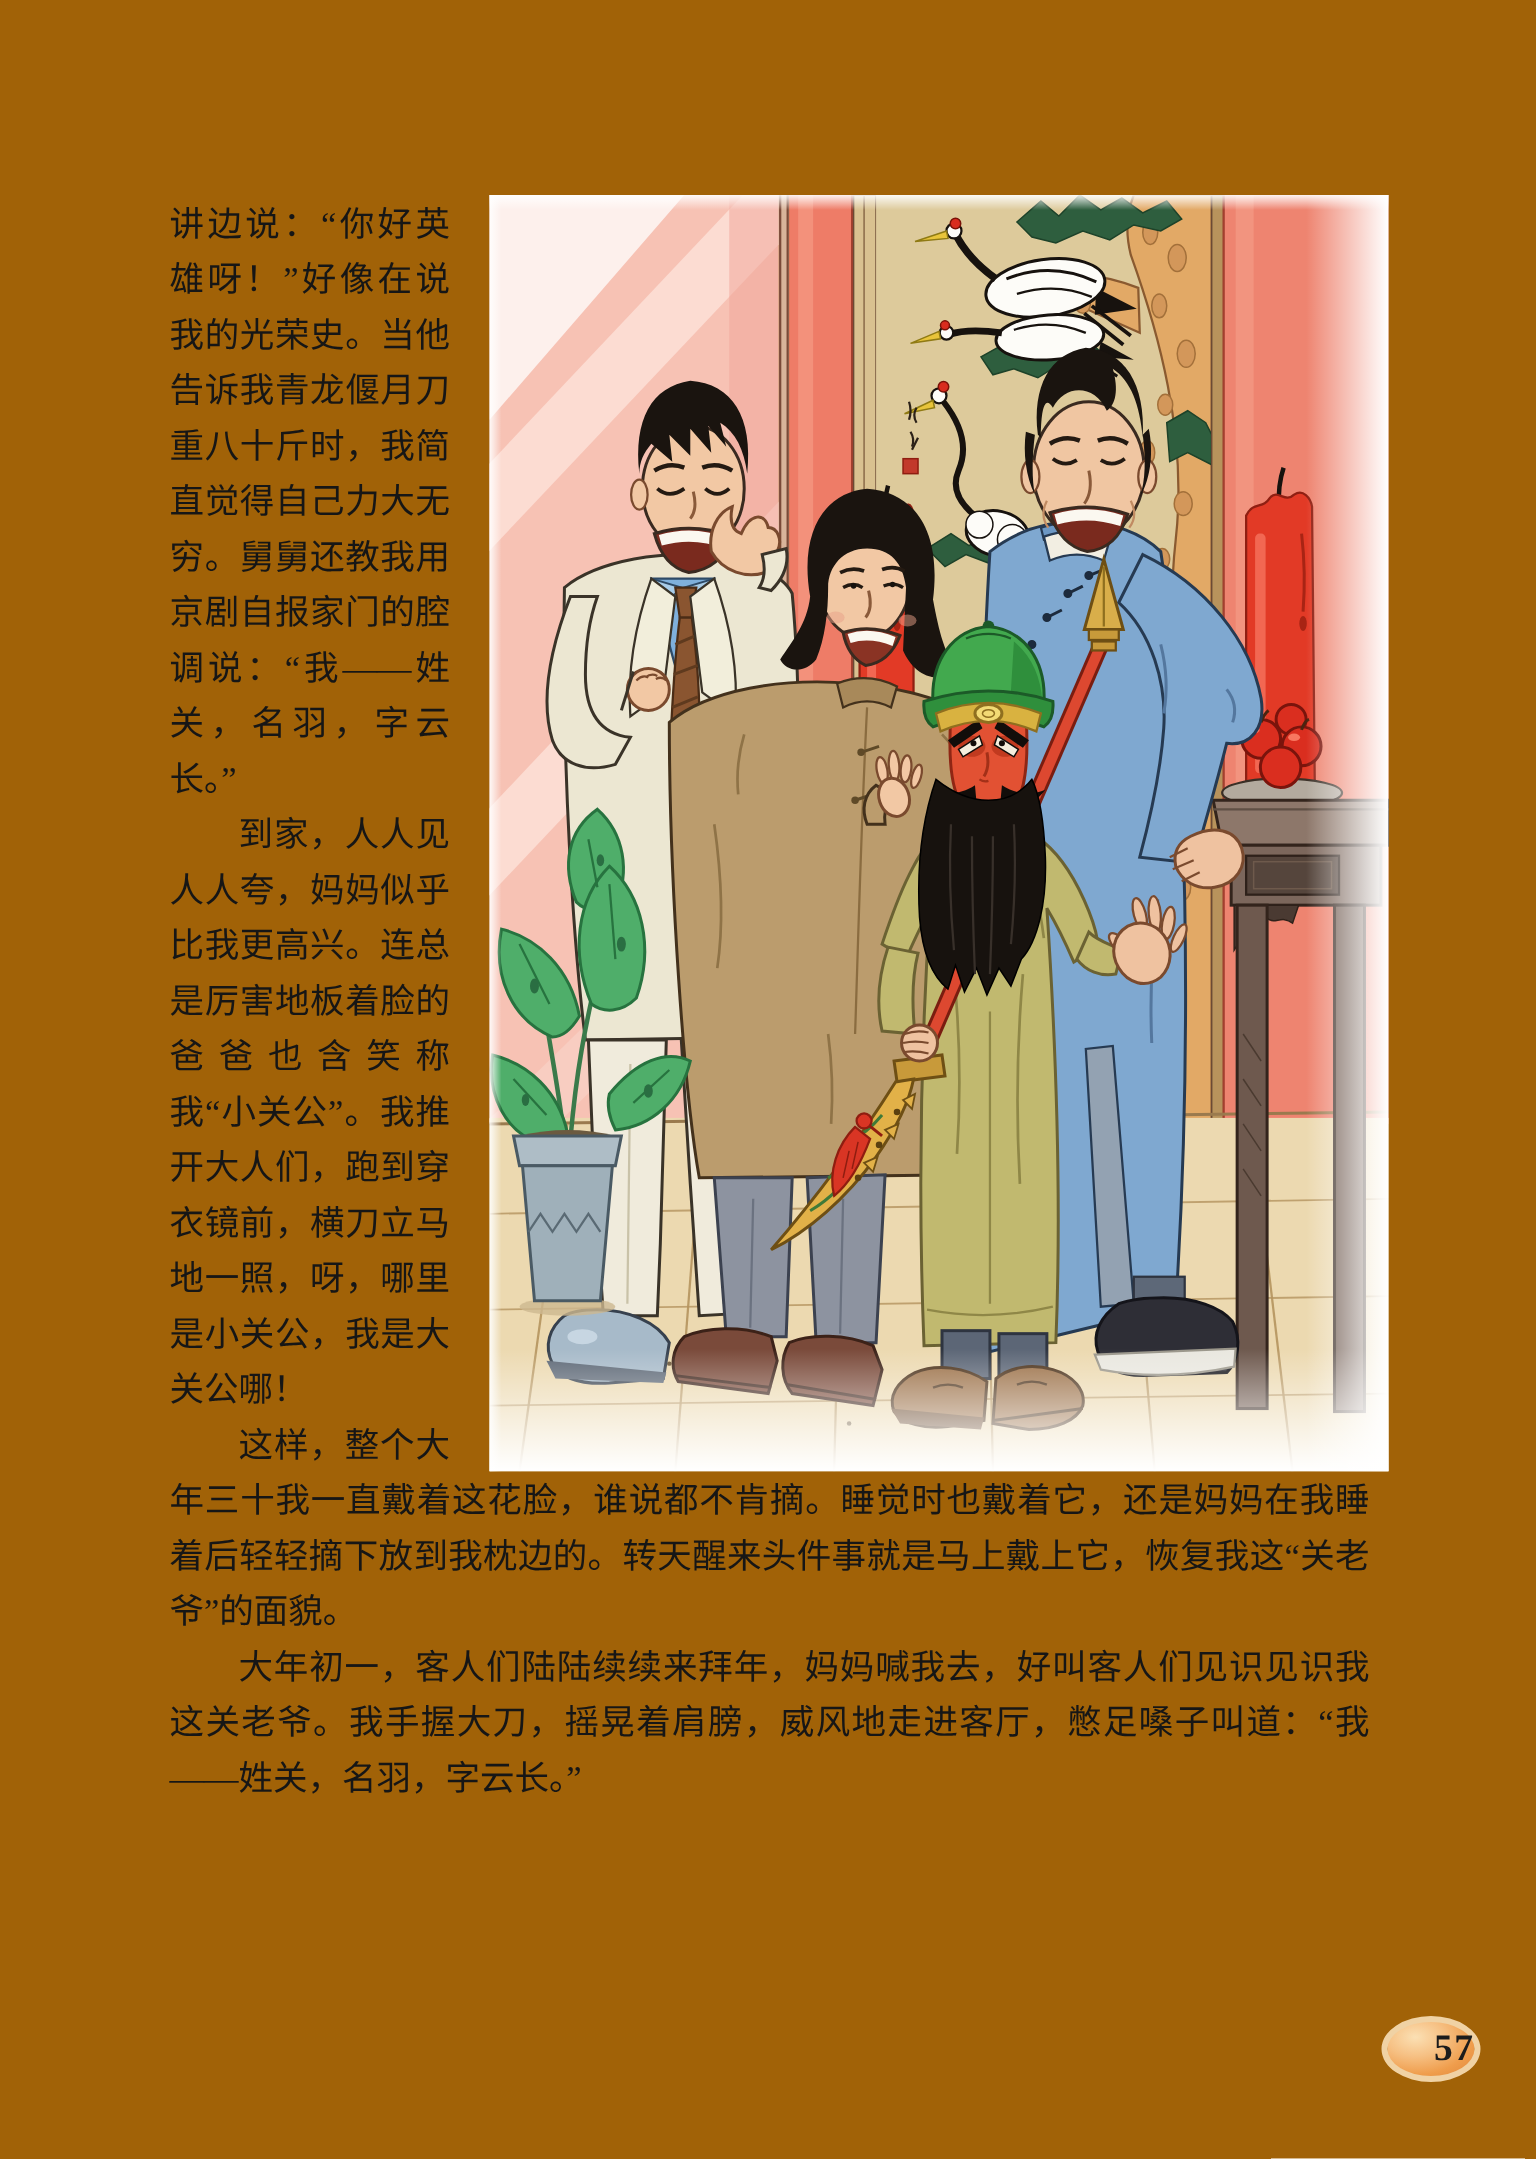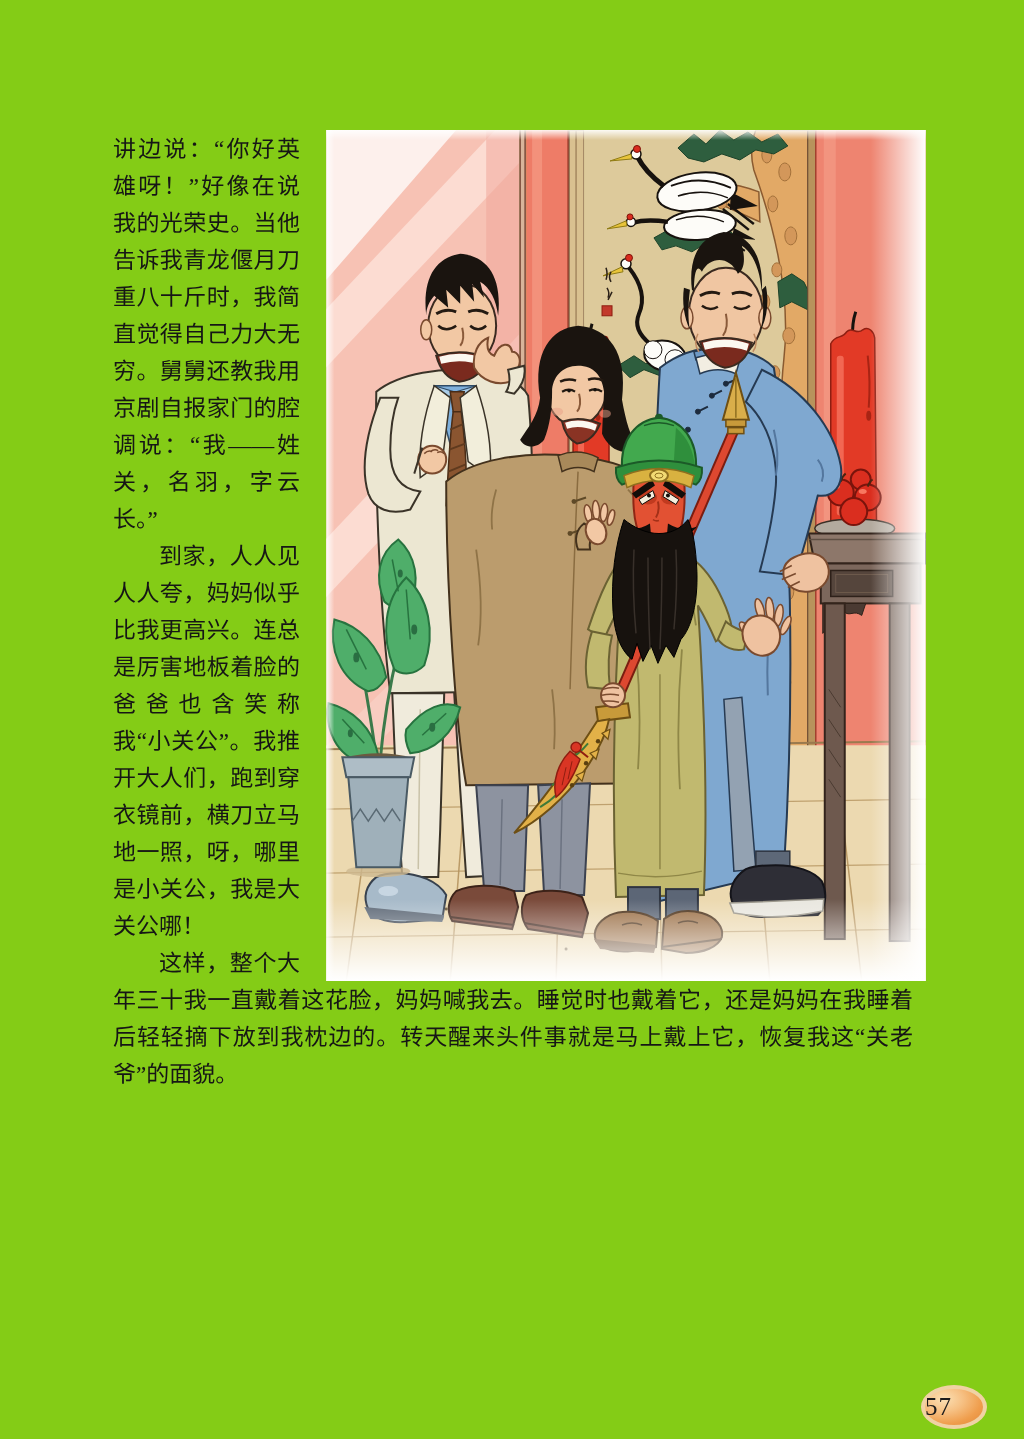--- a/index.html
+++ b/index.html
@@ -1,38 +1,38 @@
 <!DOCTYPE html>
 <html lang="zh-CN"><head>
 <meta charset="utf-8">
 <style>
   html,body{margin:0;padding:0;background:#ffffff;}
   .page{
-    position:relative;width:1024px;height:1439px;background:#84cc16;overflow:hidden;
+    position:relative;width:1024px;height:1439px;background:#a16207;overflow:hidden;
     font-family:"Liberation Serif","DejaVu Serif",serif;
   }
   .content{
     position:absolute;left:113px;top:131px;width:800px;
     color:#161616;font-size:23px;line-height:37px;
     text-align:justify;text-justify:inter-character;line-break:strict;
   }
   .para{margin:0;}
   .para.indent{text-indent:2em;}
   .illustration-float{
     float:right;width:600px;height:851px;
     margin:-1px -13px 0 26px;
   }
   .illustration-float svg{display:block;width:600px;height:851px;}
   .page-badge{
-    position:absolute;left:921px;top:1385px;width:66px;height:44px;
+    position:absolute;left:921px;top:1344px;width:66px;height:44px;
     border-radius:50%;
     border:4px solid #f0d2a4;
     box-sizing:border-box;
     background:radial-gradient(ellipse at 32% 28%, #fbe0b4 0%, #f6c083 35%, #ef9d4c 68%, #e0873a 100%);
-    display:flex;align-items:center;justify-content:flex-start;
+    display:flex;align-items:center;justify-content:flex-end;font-weight:bold;
   }
   .page-badge span{
     font-family:"Liberation Serif","DejaVu Serif",serif;
     font-size:25px;color:#1c1c1c;letter-spacing:1px;
   }
 </style>
 </head>
 <body>
 
 <div class="page">
@@ -537,20 +537,21 @@
 
         <rect x="0" y="770" width="600" height="82" fill="url(#fadeB)"></rect>
         <rect x="545" y="0" width="55" height="852" fill="url(#fadeR)"></rect>
         <rect x="0" y="0" width="600" height="10" fill="url(#fadeT)"></rect>
         <rect x="0" y="0" width="8" height="852" fill="url(#fadeL)"></rect>
       </svg>
     </div>
 
     <p class="para">讲边说：“你好英雄呀！”好像在说我的光荣史。当他告诉我青龙偃月刀重八十斤时，我简直觉得自己力大无穷。舅舅还教我用京剧自报家门的腔调说：“我——姓关，名羽，字云长。”</p>
     <p class="para indent">到家，人人见人人夸，妈妈似乎比我更高兴。连总是厉害地板着脸的爸爸也含笑称我“小关公”。我推开大人们，跑到穿衣镜前，横刀立马地一照，呀，哪里是小关公，我是大关公哪！</p>
-    <p class="para indent">这样，整个大年三十我一直戴着这花脸，妈妈喊我去。睡觉时也戴着它，还是妈妈在我睡着后轻轻摘下放到我枕边的。转天醒来头件事就是马上戴上它，恢复我这“关老爷”的面貌。</p>
+    <p class="para indent">这样，整个大年三十我一直戴着这花脸，谁说都不肯摘。睡觉时也戴着它，还是妈妈在我睡着后轻轻摘下放到我枕边的。转天醒来头件事就是马上戴上它，恢复我这“关老爷”的面貌。</p>
+    <p class="para indent">大年初一，客人们陆陆续续来拜年，妈妈喊我去，好叫客人们见识见识我这关老爷。我手握大刀，摇晃着肩膀，威风地走进客厅，憋足嗓子叫道：“我——姓关，名羽，字云长。”</p>
   </div>
 
   <div class="page-badge">
     <span>57</span>
   </div>
 
 </div>
 
 </body></html>

